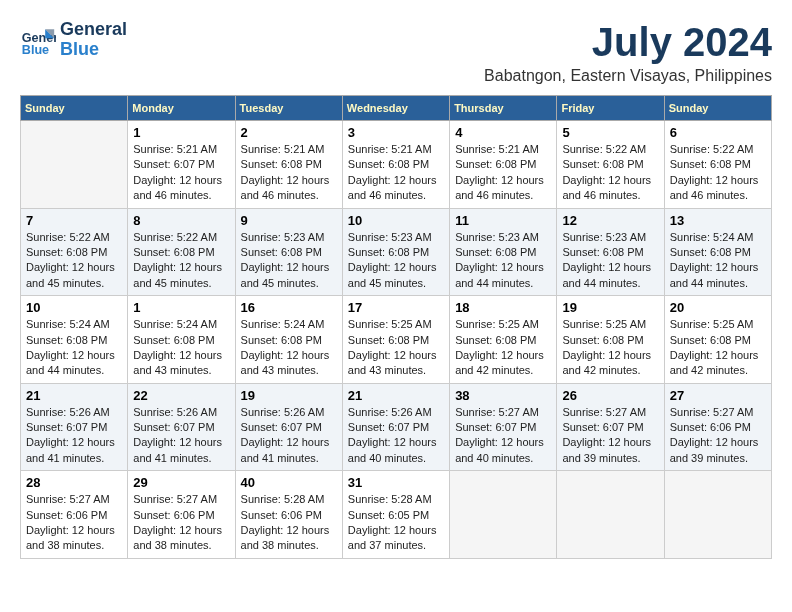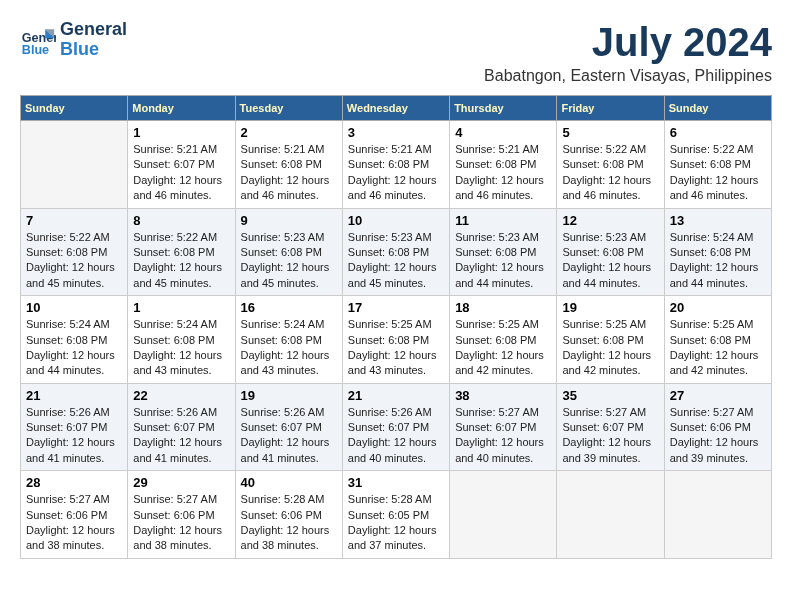--- a/index.html
+++ b/index.html
@@ -298,21 +298,21 @@
 and 40 minutes.</div>
         </td>
         <td>
           <span class="day-number">38</span>
           <div class="day-info" style="white-space: pre-line;">Sunrise: 5:27 AM
 Sunset: 6:07 PM
 Daylight: 12 hours
 and 40 minutes.</div>
         </td>
         <td>
-          <span class="day-number">35</span>
+          <span class="day-number">26</span>
           <div class="day-info" style="white-space: pre-line;">Sunrise: 5:27 AM
 Sunset: 6:07 PM
 Daylight: 12 hours
 and 39 minutes.</div>
         </td>
         <td>
           <span class="day-number">27</span>
           <div class="day-info" style="white-space: pre-line;">Sunrise: 5:27 AM
 Sunset: 6:06 PM
 Daylight: 12 hours

